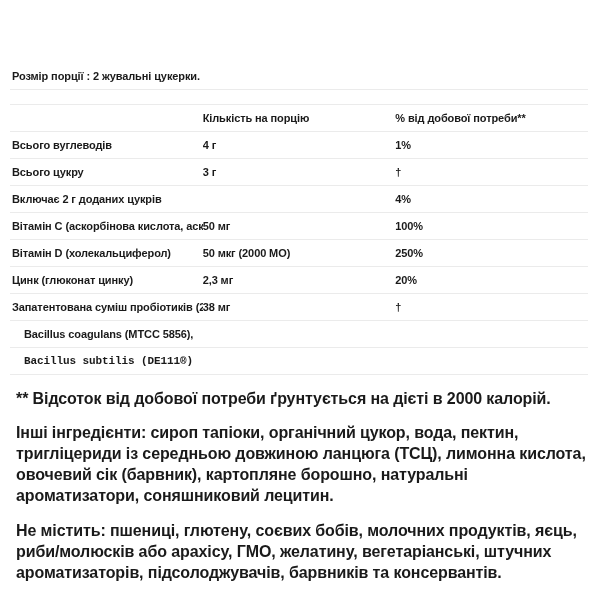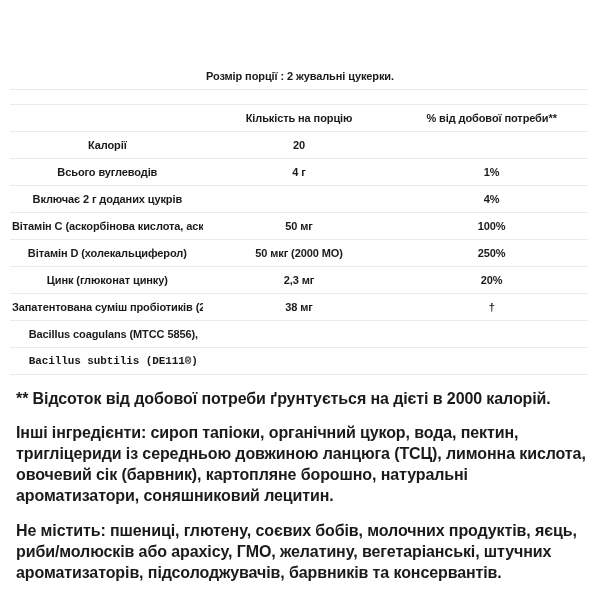--- a/index.html
+++ b/index.html
@@ -36,21 +36,20 @@
   .facts-table td {
     padding: 0;
     height: 26px;
     vertical-align: middle;
     font-size: 11px;
     font-weight: bold;
     letter-spacing: -0.1px;
     color: #1a1a1a;
     white-space: nowrap;
     overflow: hidden;
-    text-align: center;
   }
   .col-name   { width: 328px; padding-left: 2px !important; }
   .col-amount { width: 117px; }
   .col-dv     { width: 131px; }
 
   
   tr.spacer-row { border-bottom: 1px solid #ebebeb; }
   tr.spacer-row td { height: 14px; }
 
   tr.header-row td {
@@ -99,32 +98,32 @@
         <td class="col-amount"></td>
         <td class="col-dv"></td>
       </tr>
 
       <tr class="header-row">
         <td class="col-name"></td>
         <td class="col-amount">Кількість на порцію</td>
         <td class="col-dv">% від добової потреби**</td>
       </tr>
 
-      <tr>
-        <td class="col-name">Калорії</td>
-        <td class="col-amount">20</td>
-        <td class="col-dv"></td>
-      </tr>
 
       <tr>
         <td class="col-name">Всього вуглеводів</td>
         <td class="col-amount">4 г</td>
         <td class="col-dv">1%</td>
       </tr>
 
+      <tr>
+        <td class="col-name">Всього цукру</td>
+        <td class="col-amount">3 г</td>
+        <td class="col-dv">†</td>
+      </tr>
 
       <tr>
         <td class="col-name">Включає 2 г доданих цукрів</td>
         <td class="col-amount"></td>
         <td class="col-dv">4%</td>
       </tr>
 
       <tr>
         <td class="col-name">Вітамін C (аскорбінова кислота, аскорбат натрію)</td>
         <td class="col-amount">50 мг</td>

